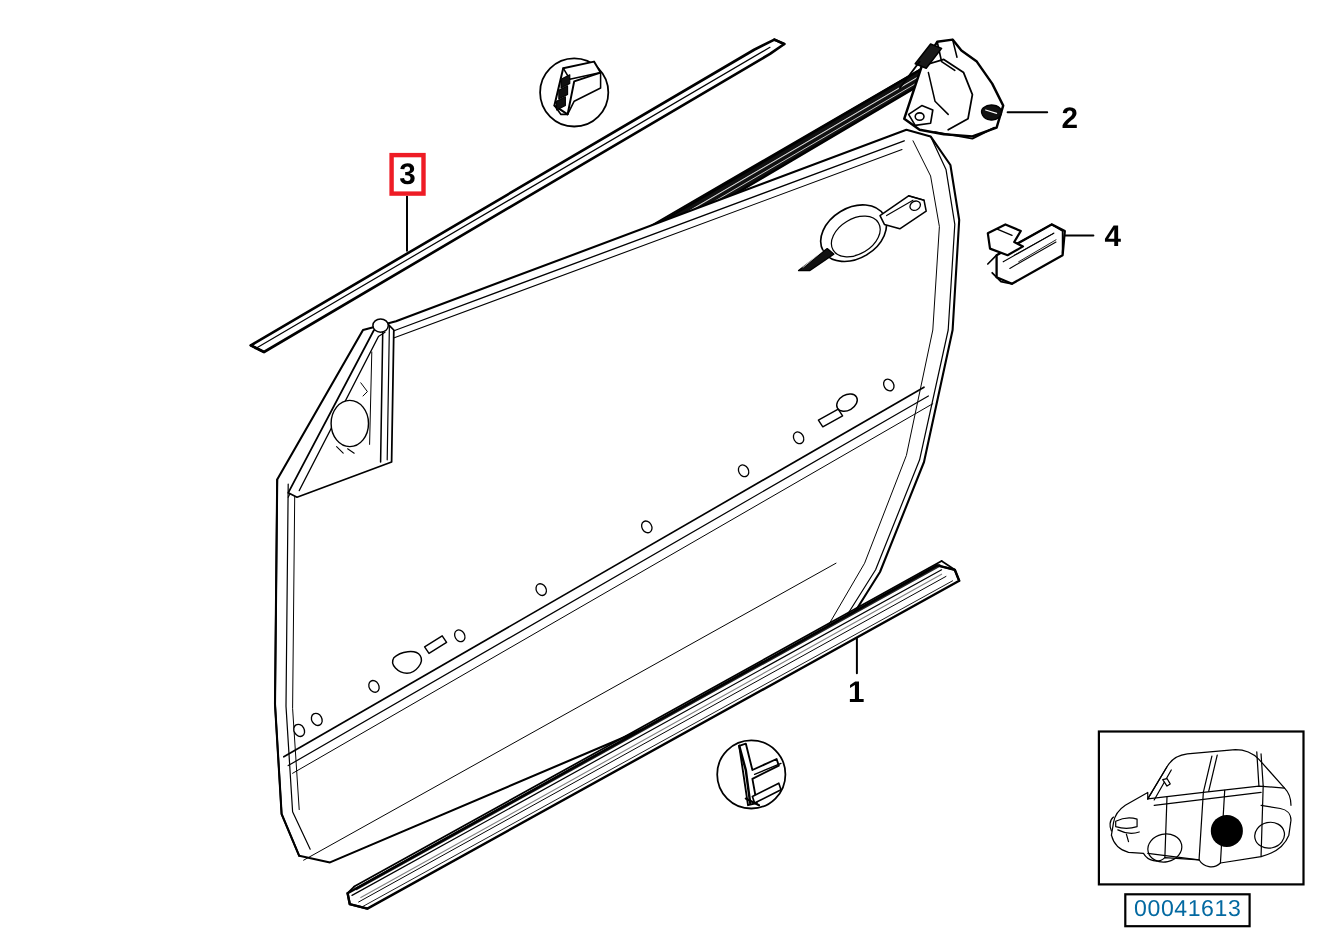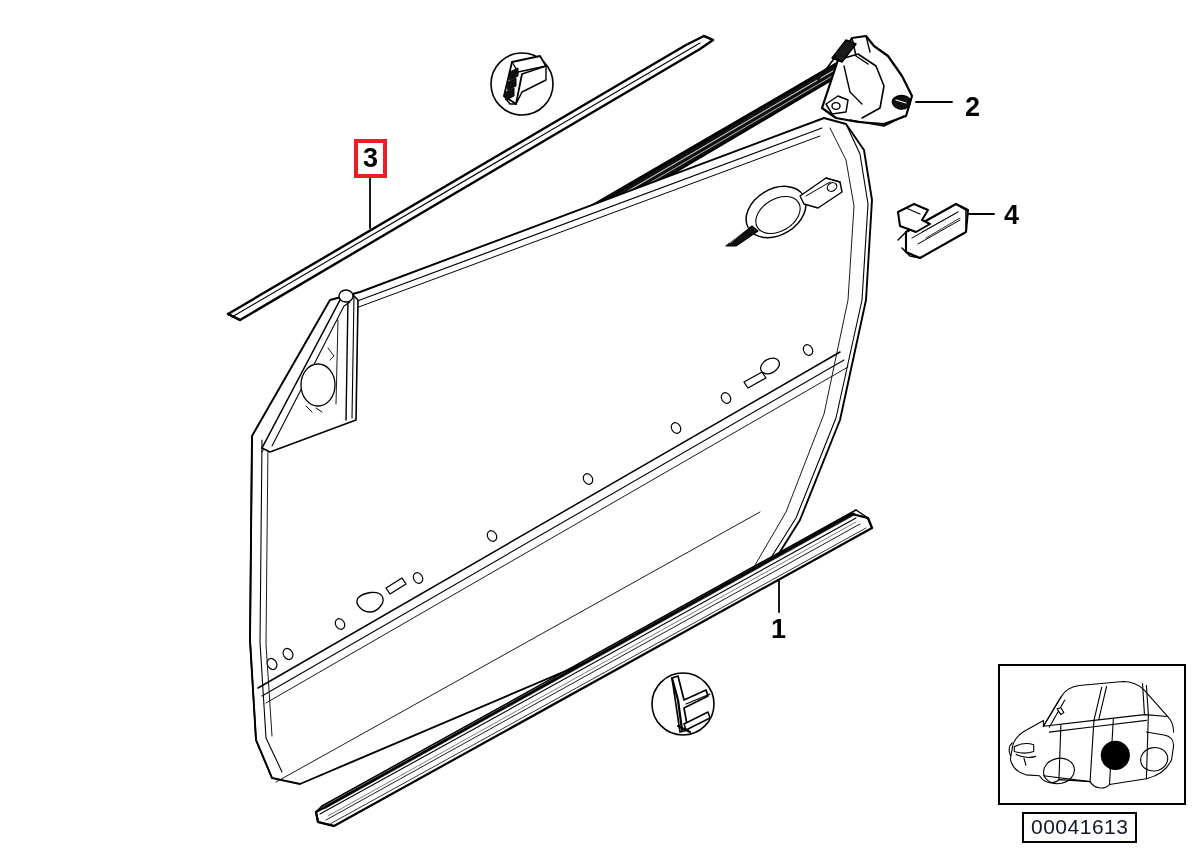--- a/index.html
+++ b/index.html
@@ -66,21 +66,21 @@
     left: 1022px;
     top: 812px;
     border: 2px solid #000000;
     background: #ffffff;
     box-sizing: border-box;
     padding: 1px 7px 2px 7px;
     font-family: "Liberation Sans", sans-serif;
     font-size: 21px;
     font-weight: normal;
     letter-spacing: 0.5px;
-    color: #0f172a;
+    color: #0369a1;
     line-height: 1.12;
   }
 </style>
 </head>
 <body>
 
 <div id="stage">
 
   <svg id="artwork" viewBox="0 0 1200 848">
     <g fill="none" stroke="#000000" stroke-linecap="round" stroke-linejoin="round">

